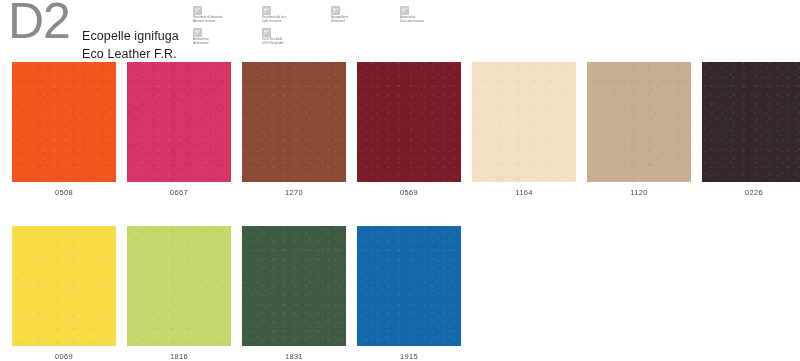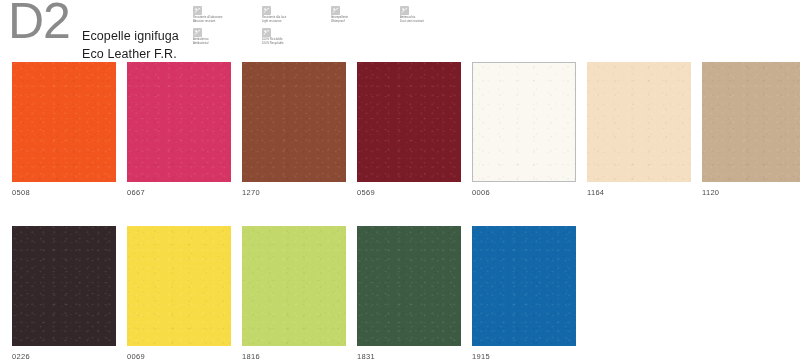--- a/index.html
+++ b/index.html
@@ -88,20 +88,21 @@
     left: 12px;
     top: 62px;
     width: 788px;
     display: grid;
     grid-template-columns: repeat(7, 115px);
     column-gap: 0;
     row-gap: 29px;
   }
   .cell {
     width: 104px;
+    text-align: center;
   }
   .swatch {
     width: 104px;
     height: 120px;
     position: relative;
     overflow: hidden;
   }
   
   .swatch::after {
     content: "";
@@ -216,24 +217,20 @@
     </div>
     <div class="cell">
       <div class="swatch" style="background: rgb(139, 74, 51);"></div>
       <div class="swatch-code">1270</div>
     </div>
     <div class="cell">
       <div class="swatch" style="background: rgb(122, 27, 40);"></div>
       <div class="swatch-code">0569</div>
     </div>
     <div class="cell">
-      <div class="swatch bordered" style="background: rgb(251, 248, 242);"></div>
-      <div class="swatch-code">0006</div>
-    </div>
-    <div class="cell">
       <div class="swatch" style="background: rgb(245, 223, 194);"></div>
       <div class="swatch-code">1164</div>
     </div>
     <div class="cell">
       <div class="swatch" style="background: rgb(199, 174, 145);"></div>
       <div class="swatch-code">1120</div>
     </div>
     <div class="cell">
       <div class="swatch" style="background: rgb(51, 39, 42);"></div>
       <div class="swatch-code">0226</div>

